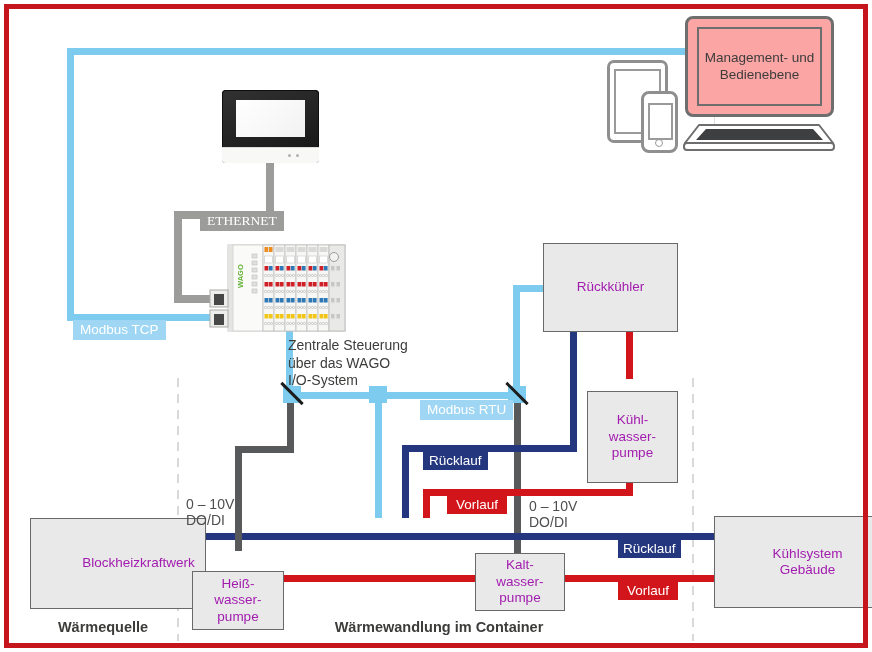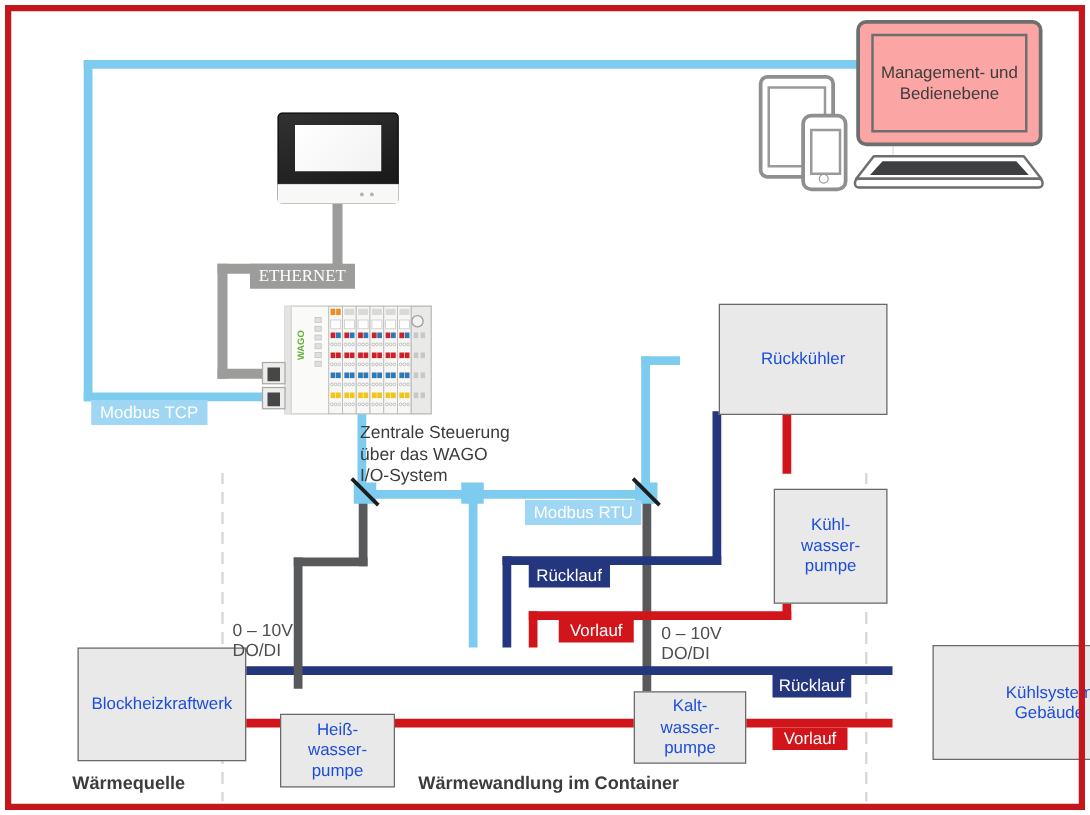--- a/index.html
+++ b/index.html
@@ -14,21 +14,21 @@
   .line{position:absolute;}
   .lb{background:#7dccf0;}
   .navy{background:#24367e;}
   .redl{background:#d2151b;}
   .eth{background:#9c9c9b;}
   .sig{background:#58595b;}
   .slash{position:absolute;width:30px;height:3px;background:#1c1c1c;transform:rotate(45deg);}
   
   .box{position:absolute;background:#e9e9e9;border:1.5px solid #696969;display:flex;
        flex-direction:column;align-items:center;justify-content:center;
-       font-size:13.5px;line-height:16.5px;text-align:center;color:#1d4ed8;margin-left:32px;}
+       font-size:13.5px;line-height:16.5px;text-align:center;color:#a21caf;}
   
   .tag{position:absolute;color:#ffffff;font-size:13.5px;line-height:16px;padding:2px 7px;white-space:nowrap;}
   .tag-blue{background:#9fd6f3;}
   .tag-navy{background:#24367e;}
   .tag-red{background:#d2151b;}
   .tag-gray{background:#9c9c9b;}
   
   .sigtxt{position:absolute;color:#4d4e50;font-size:14px;line-height:15.5px;white-space:nowrap;}
   .caption{position:absolute;font-weight:bold;font-size:14.5px;text-align:center;color:#3c3c3b;white-space:nowrap;}
   .ctrlcap{position:absolute;font-size:14px;line-height:17.5px;color:#3c3c3b;white-space:nowrap;}
@@ -99,21 +99,21 @@
   <div class="slash" style="left:502px;top:392px;"></div>
 
   <div class="box" style="left:543px;top:243px;width:133px;height:87px;">
     <span>Rückkühler</span>
   </div>
   <div class="box" style="left:587px;top:391px;width:89px;height:90px;">
     <span>Kühl-</span>
     <span>wasser-</span>
     <span>pumpe</span>
   </div>
-  <div class="box" style="left:30px;top:518px;width:133px;height:89px;">
+  <div class="box" style="left:30px;top:518px;width:133px;height:89px;padding-left:41px;">
     <span>Blockheizkraftwerk</span>
   </div>
   <div class="box" style="left:192px;top:571px;width:90px;height:57px;">
     <span>Heiß-</span>
     <span>wasser-</span>
     <span>pumpe</span>
   </div>
   <div class="box" style="left:475px;top:553px;width:88px;height:56px;">
     <span>Kalt-</span>
     <span>wasser-</span>

